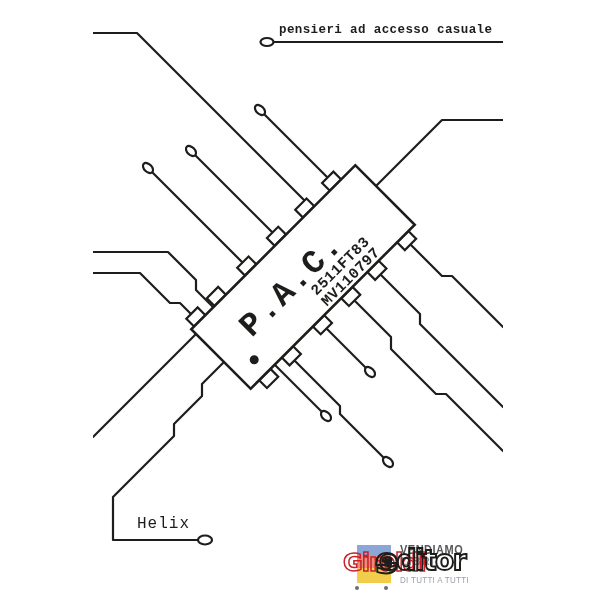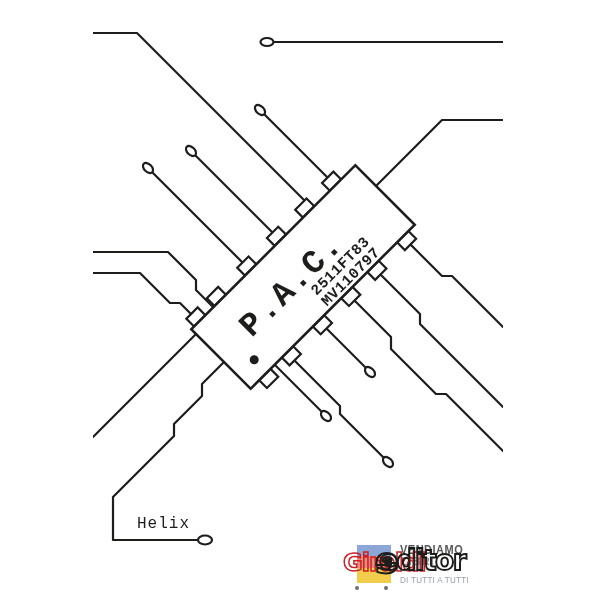--- a/index.html
+++ b/index.html
@@ -91,20 +91,21 @@
         <rect x="-104" y="42" width="16" height="11"></rect>
       </g>
       <rect x="-116" y="-42" width="232" height="84" fill="#ffffff" stroke="#1d1d1b" stroke-width="2.6"></rect>
       <circle cx="-93" cy="24" r="4.5" fill="#1d1d1b"></circle>
       <text class="chipname" x="-14" y="7" text-anchor="middle">P.A.C.</text>
       <text class="chipcode" x="34" y="23" text-anchor="middle">2511FT83</text>
       <text class="chipcode" x="34" y="38" text-anchor="middle">MV110797</text>
     </g>
   </svg>
 
+  <div class="txt title">pensieri ad accesso casuale</div>
 
   <div class="txt author">Helix</div>
 
   <div class="logo">
     <div class="bar blue"></div>
     <div class="bar salmon"></div>
     <div class="bar yellow"></div>
     <div class="ldot a"></div>
     <div class="ldot b"></div>
     <div class="sans vendiamo">VENDIAMO</div>

